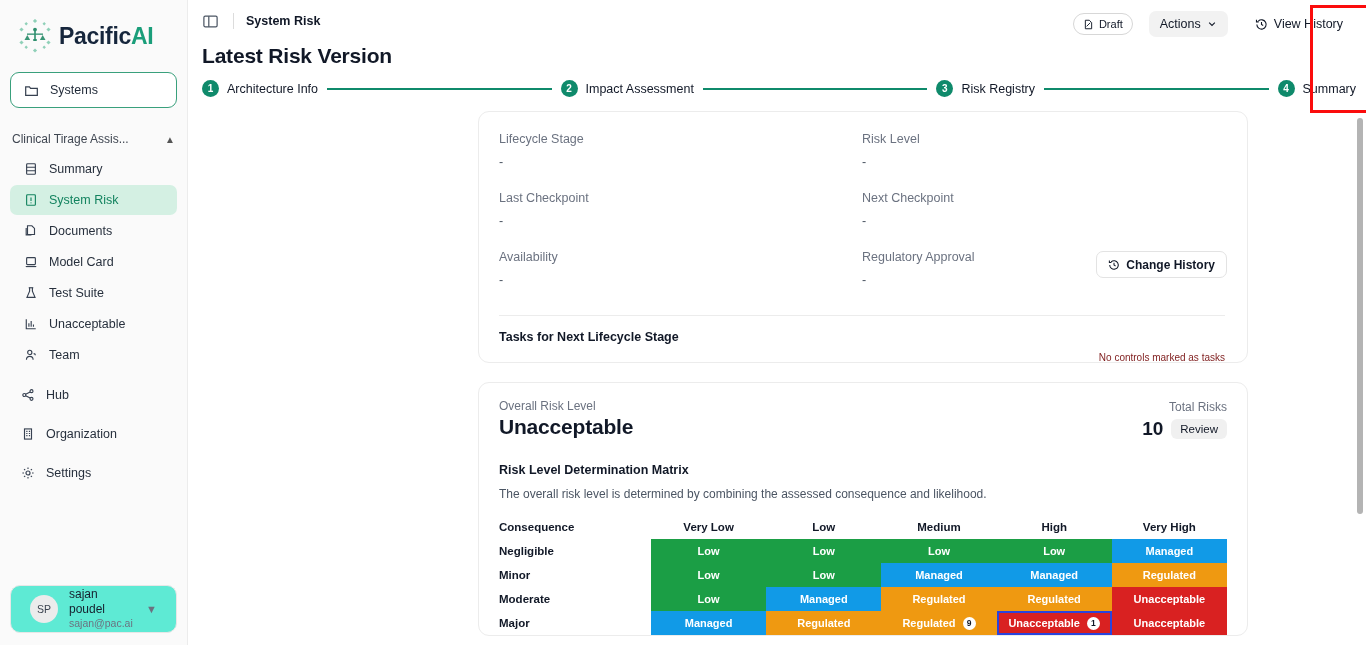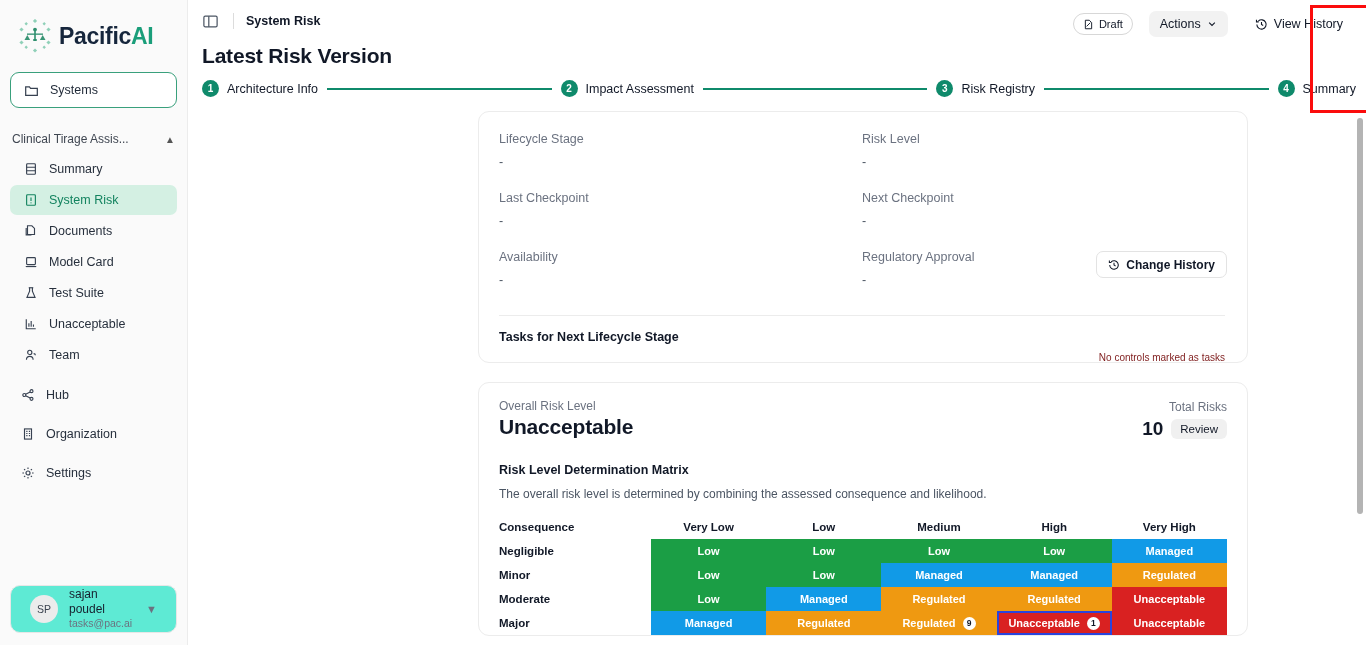--- a/index.html
+++ b/index.html
@@ -310,21 +310,21 @@
             </svg>
           </span>
         <span>Settings</span>
       </div>
     </div>
 
     <div class="profile">
       <span class="avatar">SP</span>
       <span>
         <span class="pname" style="display:block">sajan poudel</span>
-        <span class="pmail" style="display:block">tasks@pac.ai</span>
+        <span class="pmail" style="display:block">sajan@pac.ai</span>
       </span>
       <span class="pchev">▼</span>
     </div>
   </aside>
 
   <main class="main">
 
     <div class="topbar">
       <span class="panel-icon">
         <svg width="17" height="17" viewBox="0 0 18 18" fill="none" stroke="#4b5563" stroke-width="1.3">

